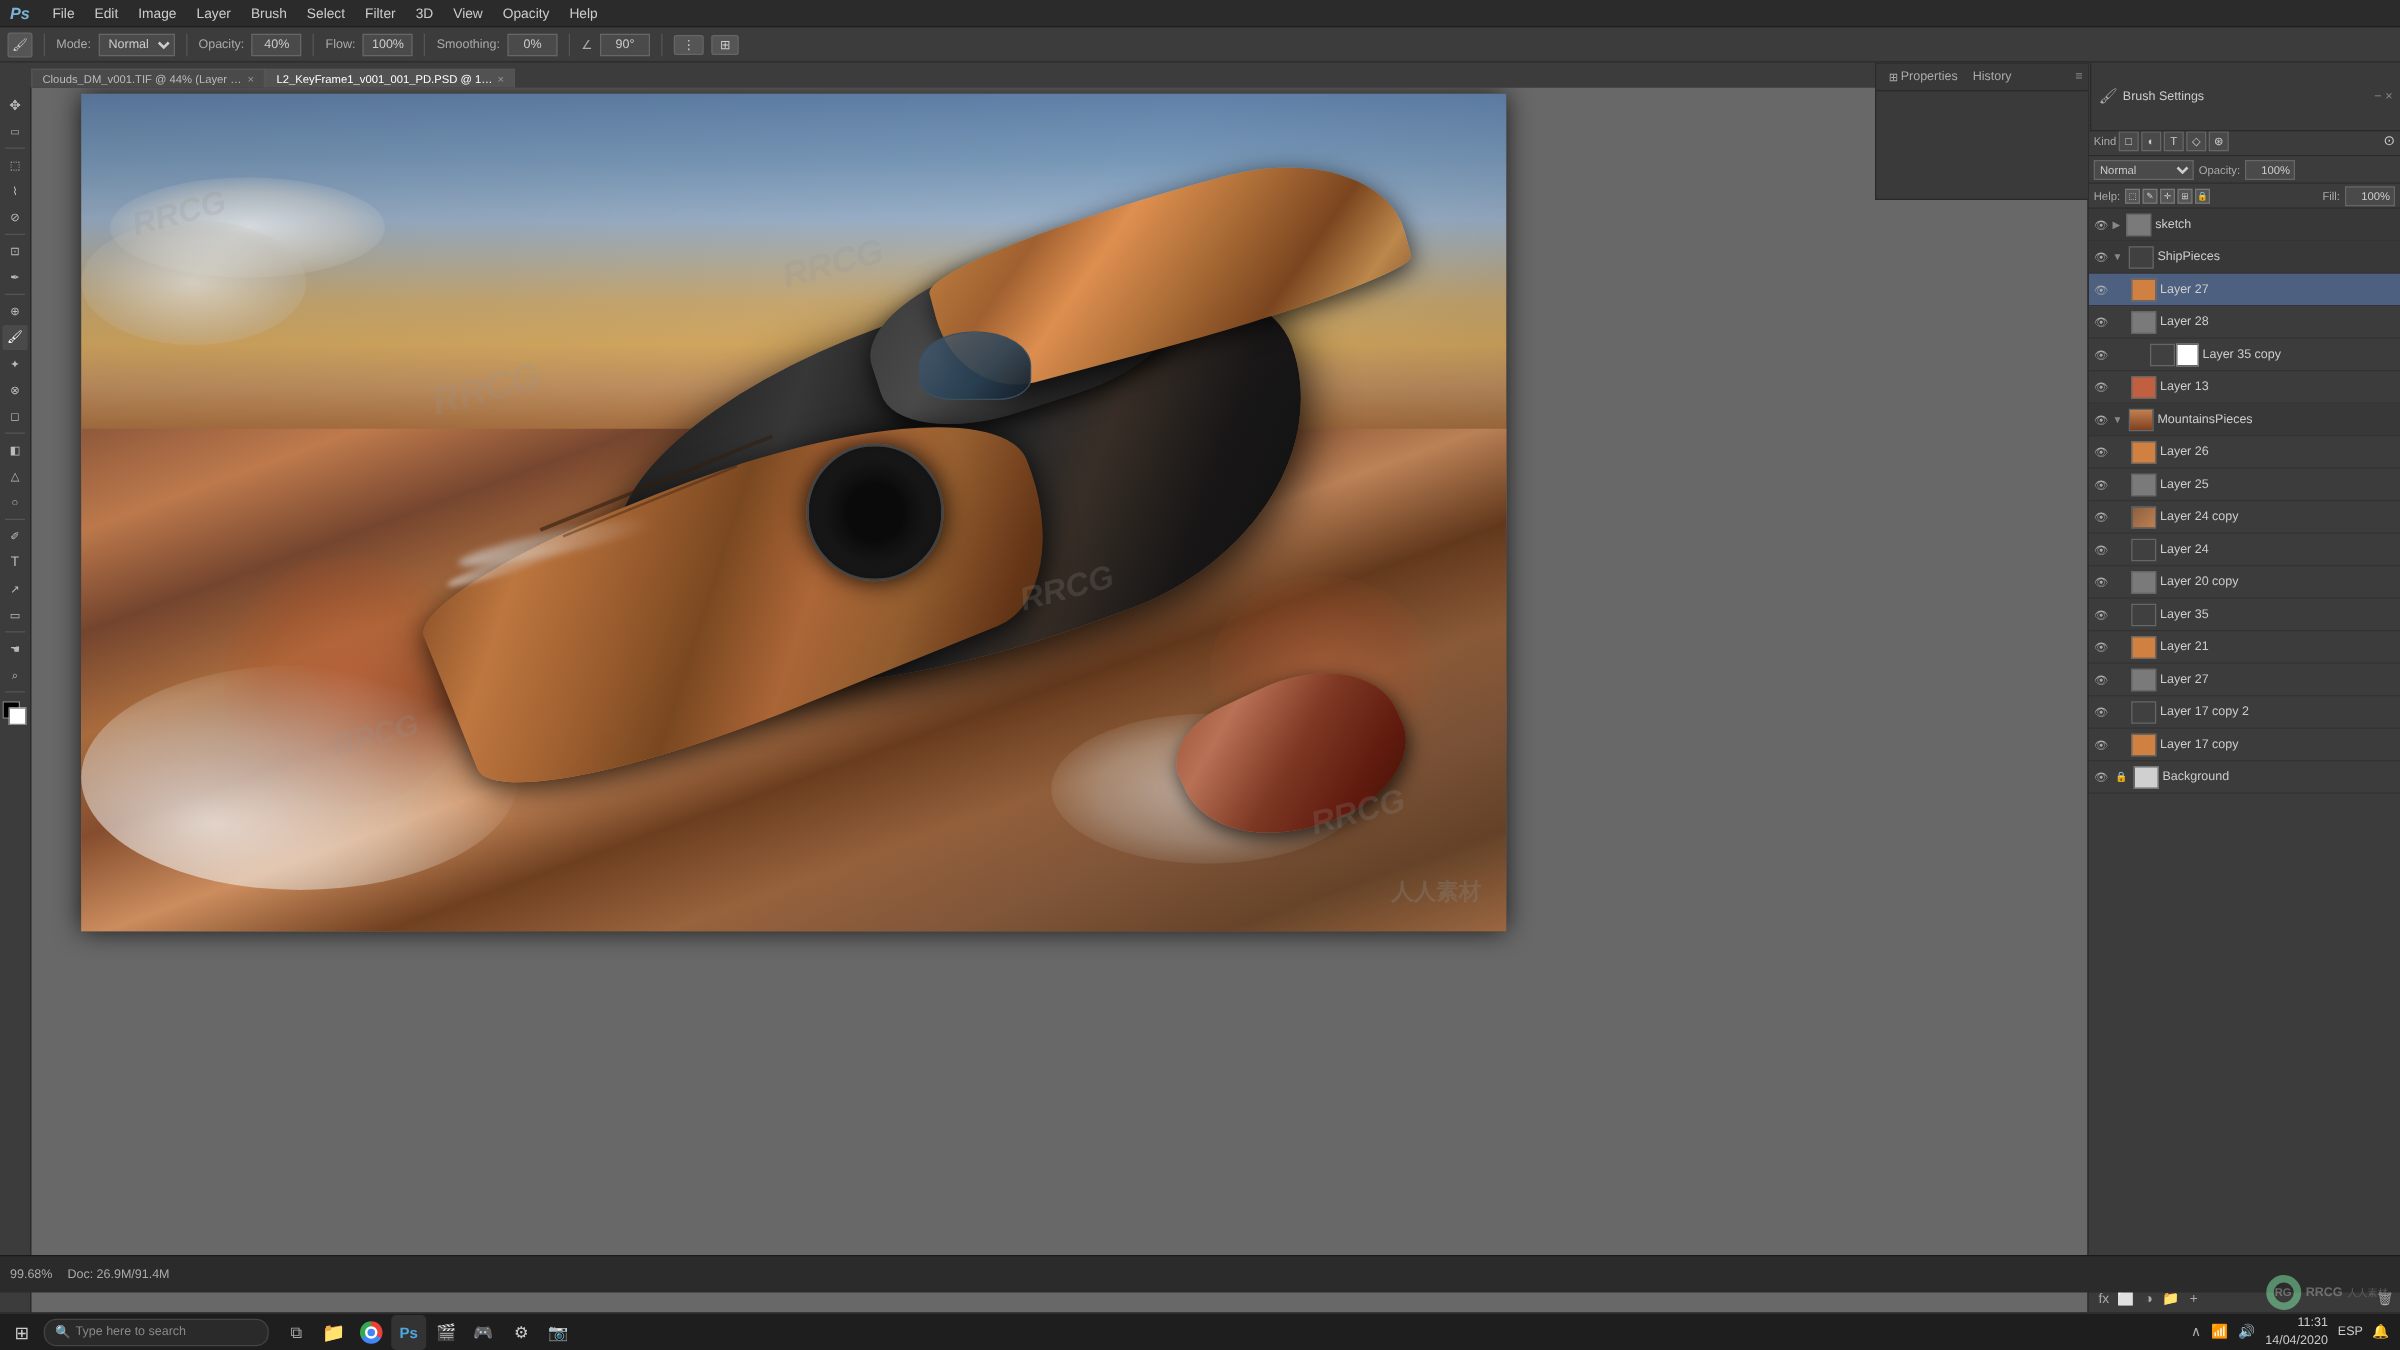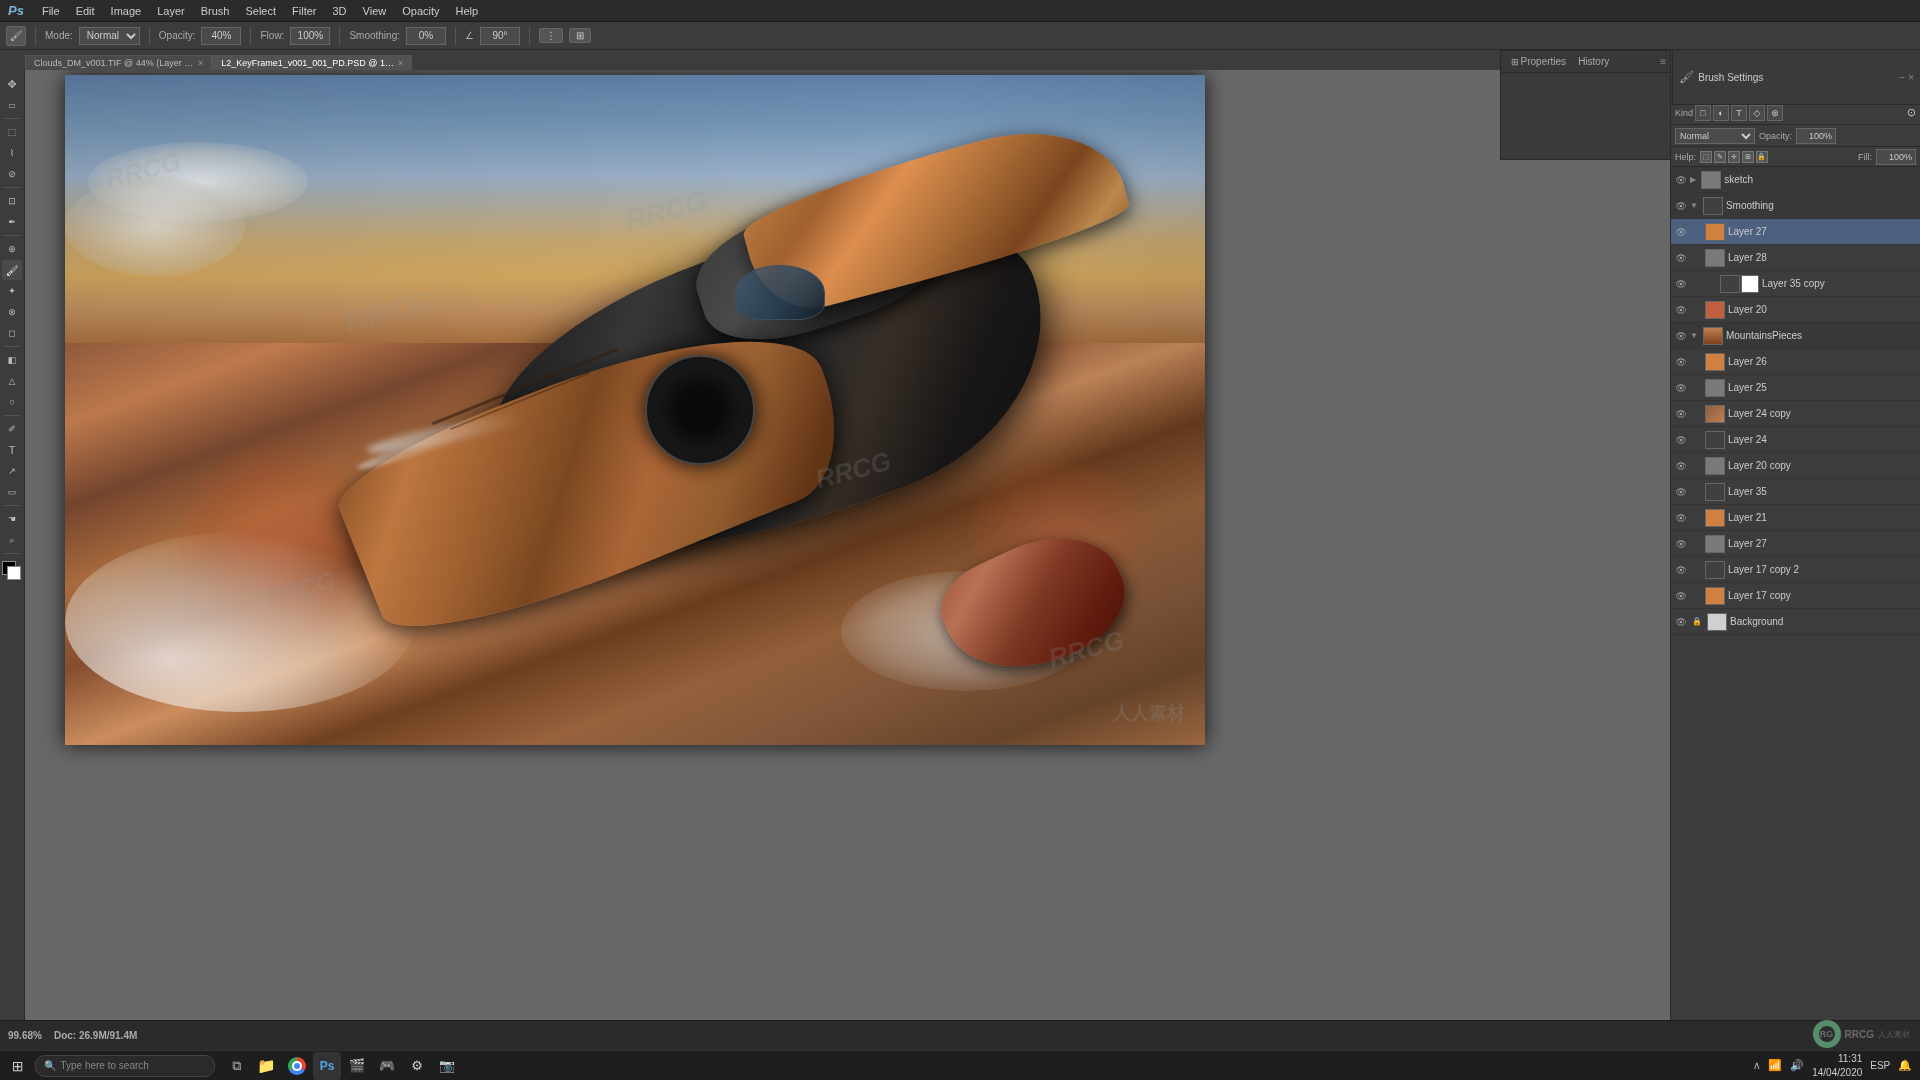--- a/index.html
+++ b/index.html
@@ -754,21 +754,21 @@
         <div class="layer-eye">👁</div>
         <span class="layer-group-arrow">▶</span>
         <div class="layer-thumb layer-thumb-grey"></div>
         <span class="layer-name">sketch</span>
       </div>
 
       <div class="layer-item group">
         <div class="layer-eye">👁</div>
         <span class="layer-group-arrow">▼</span>
         <div class="layer-thumb layer-thumb-dark"></div>
-        <span class="layer-name">Smoothing</span>
+        <span class="layer-name">ShipPieces</span>
       </div>
 
       <div class="layer-item selected">
         <div class="layer-eye">👁</div>
         <div class="layer-indent"></div>
         <div class="layer-thumb layer-thumb-orange"></div>
         <span class="layer-name">Layer 27</span>
       </div>
 
       <div class="layer-item">
@@ -784,21 +784,21 @@
         <div class="layer-indent"></div>
         <div class="layer-thumb layer-thumb-dark"></div>
         <div class="layer-mask-thumb"></div>
         <span class="layer-name">Layer 35 copy</span>
       </div>
 
       <div class="layer-item">
         <div class="layer-eye">👁</div>
         <div class="layer-indent"></div>
         <div class="layer-thumb layer-thumb-red"></div>
-        <span class="layer-name">Layer 20</span>
+        <span class="layer-name">Layer 13</span>
       </div>
 
       <div class="layer-item group">
         <div class="layer-eye">👁</div>
         <span class="layer-group-arrow">▼</span>
         <div class="layer-thumb layer-thumb-mountains"></div>
         <span class="layer-name">MountainsPieces</span>
       </div>
 
       <div class="layer-item">
@@ -885,21 +885,21 @@
       <button class="layers-action-btn" title="Add layer mask">⬜</button>
       <button class="layers-action-btn" title="Create new fill or adjustment layer">◑</button>
       <button class="layers-action-btn" title="Create a new group">📁</button>
       <button class="layers-action-btn" title="Create a new layer">+</button>
       <button class="layers-action-btn" title="Delete layer" style="margin-left:auto;">🗑</button>
     </div>
 
   </div>
 </div>
 
-<div id="status-bar" style="bottom:30px;font-weight:bold;">
+<div id="status-bar" style="bottom:46px;">
   <span class="status-item">99.68%</span>
   <span class="status-item">Doc: 26.9M/91.4M</span>
 </div>
 
 <div id="taskbar">
   <div class="taskbar-start">⊞</div>
   <div class="taskbar-search">
     <span style="font-size:10px;">🔍</span>
     <span>Type here to search</span>
   </div>

